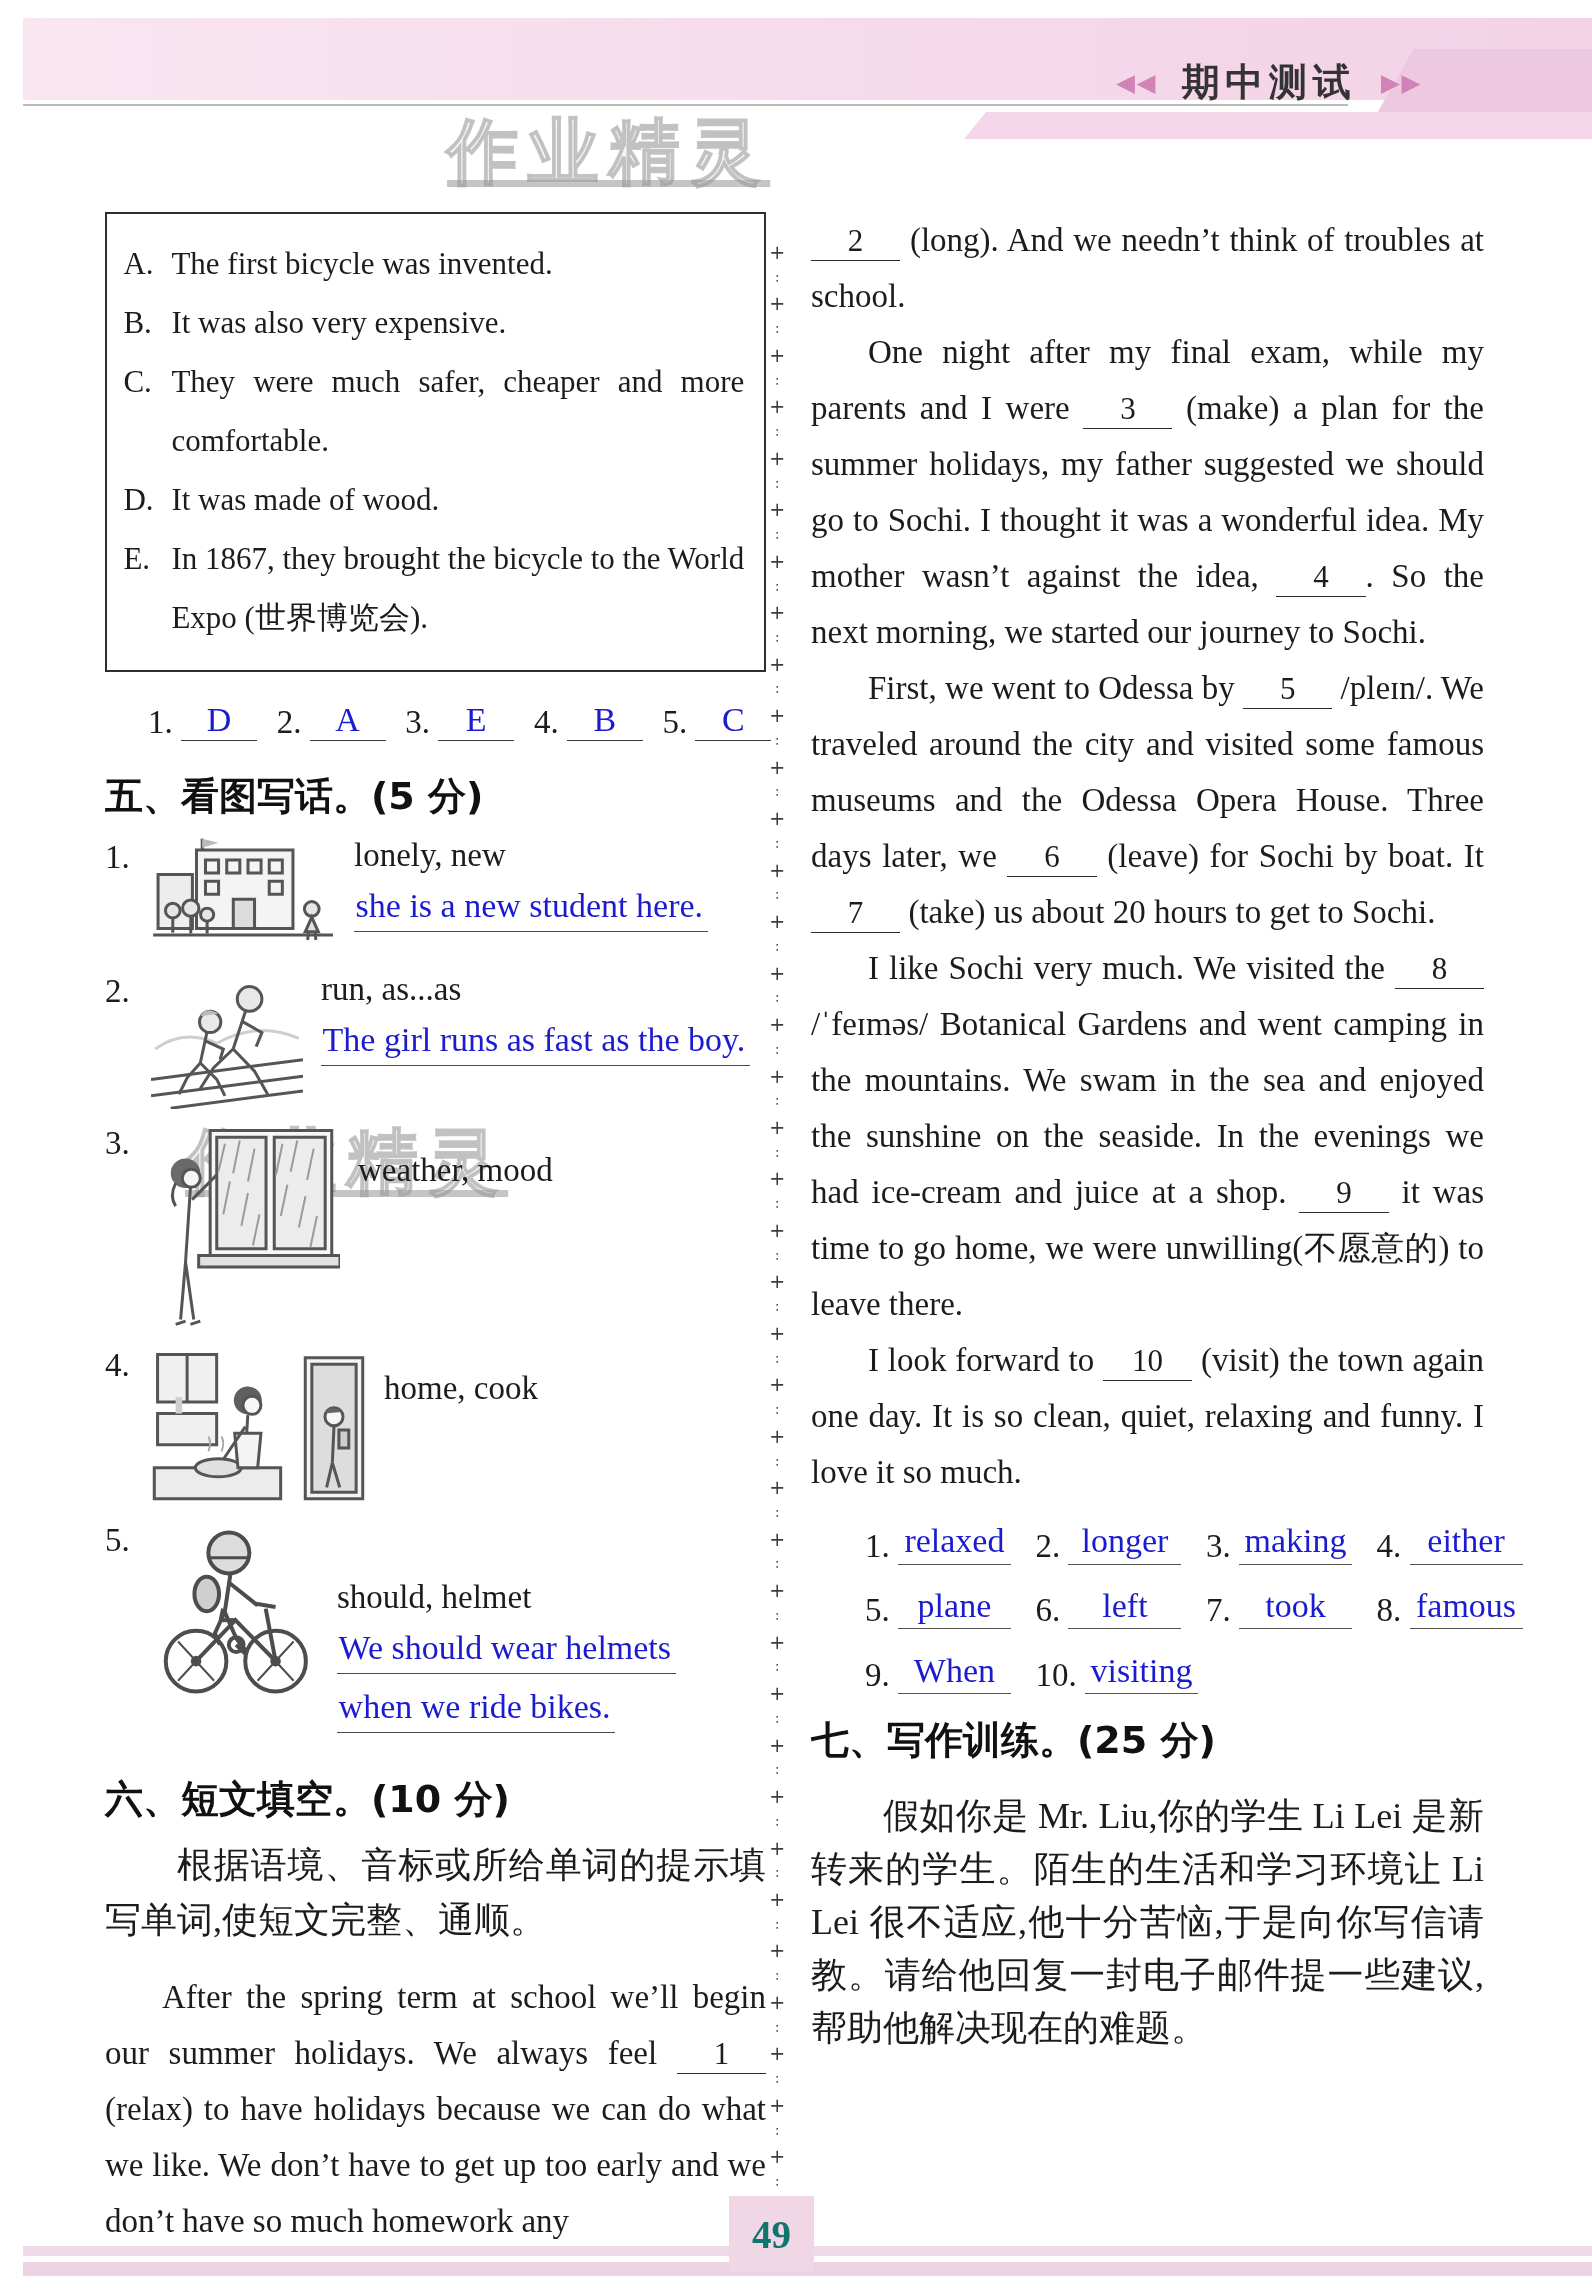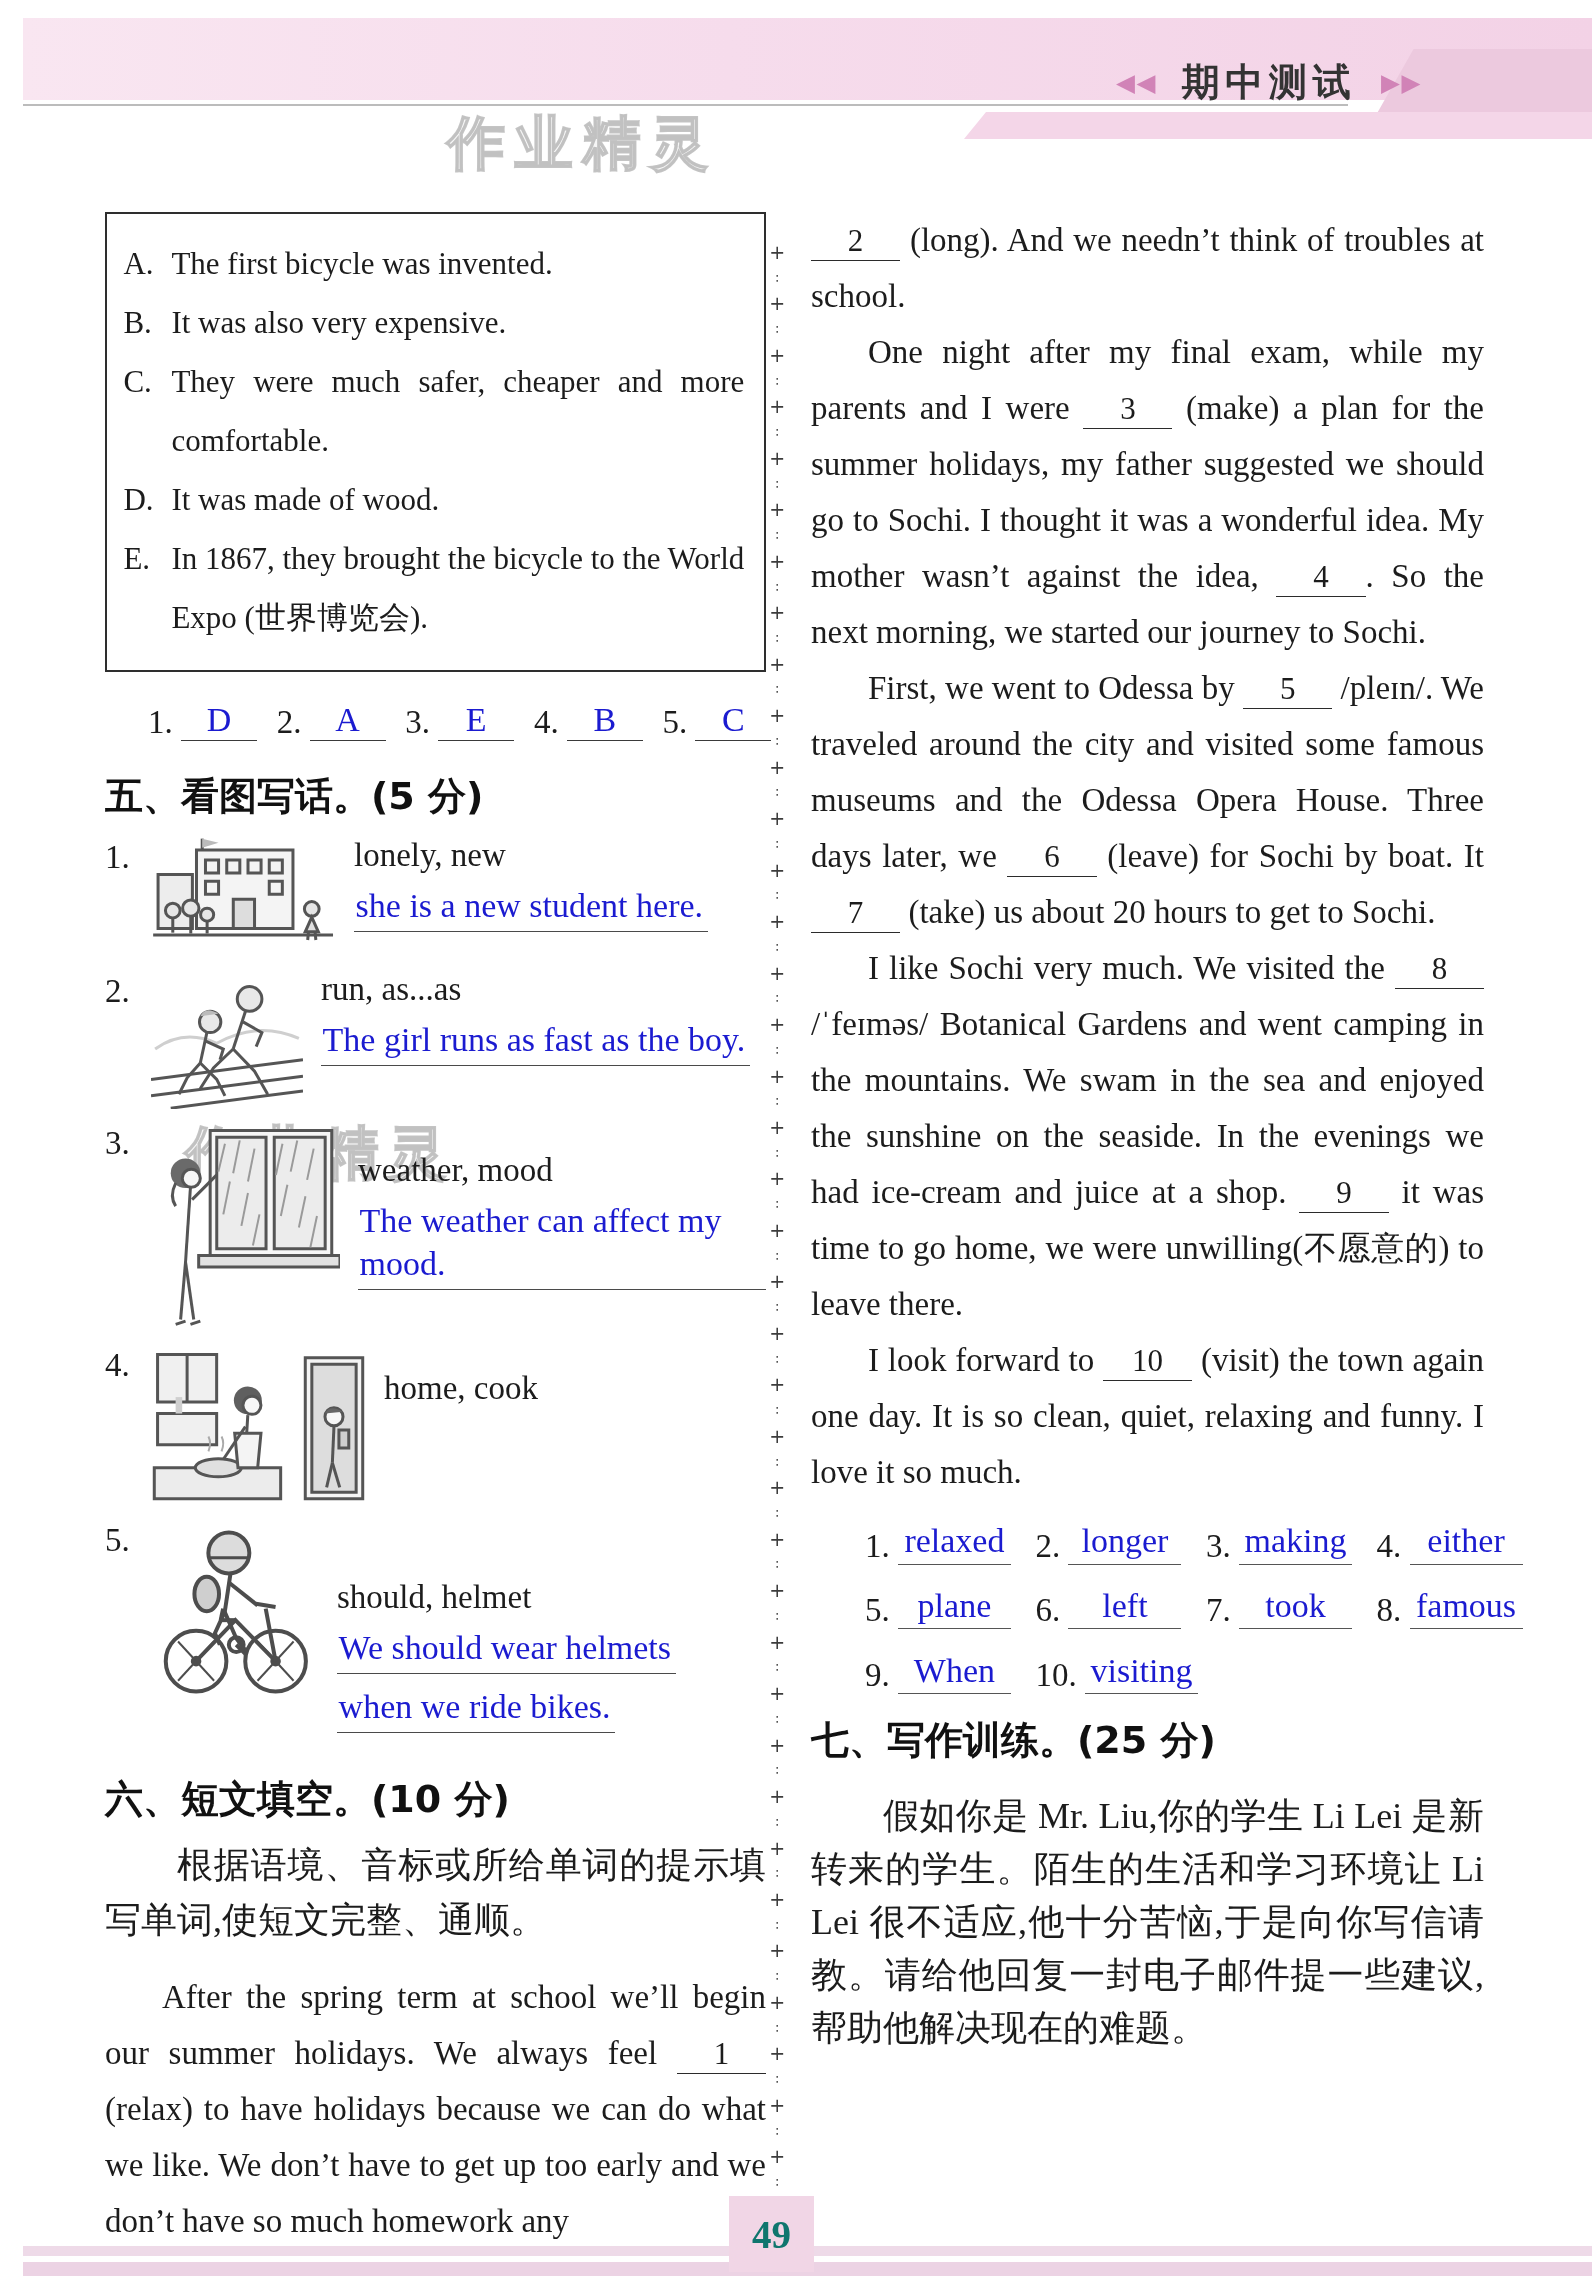--- a/index.html
+++ b/index.html
@@ -13,23 +13,23 @@
         clip-path:polygon(22% 0,100% 0,100% 100%,0 100%);}
   .band-stripe{position:absolute;left:964px;right:0;top:112px;height:27px;background:#f4d6e8;
         clip-path:polygon(3.5% 0,100% 0,100% 100%,0 100%);}
   .header-rule{position:absolute;left:23px;top:104px;width:1325px;height:1.6px;background:#bcbcbc;}
   .header-title-wrap{position:absolute;left:1116px;top:57px;display:flex;align-items:center;gap:24.6px;}
   .arrows{color:#d183b7;font-size:24.6px;font-family:"DejaVu Sans",sans-serif;letter-spacing:1.6px;}
   .header-title{font-size:38px;font-weight:bold;color:#333;letter-spacing:5.7px;
         font-family:"DejaVu Sans","Liberation Sans",sans-serif;}
 
   
-  .wm{position:absolute;font-size:58px;font-weight:bold;letter-spacing:9.8px;white-space:nowrap;
+  .wm{position:absolute;font-size:71px;font-weight:bold;letter-spacing:9.8px;white-space:nowrap;
       font-family:"DejaVu Sans",sans-serif;color:rgba(200,200,200,0.16);
-      -webkit-text-stroke:1.6px rgba(150,150,150,0.55);pointer-events:none;}
+      -webkit-text-stroke:1.6px rgba(150,150,150,0.55);pointer-events:none;text-decoration:underline;}
   .wm1{left:447px;top:105px;}
   .wm2{left:185px;top:1115px;}
 
   
   .col-left {position:absolute;left:105px;top:212px;width:661px;}
   .col-right{position:absolute;left:811px;top:212px;width:673px;}
 
   
   .divider{position:absolute;left:765px;top:243px;height:1947px;width:24.6px;display:flex;
            flex-direction:column;justify-content:space-between;align-items:center;
@@ -333,23 +333,20 @@
             <line x1="48" y1="77" x2="42" y2="168"></line>
             <line x1="50" y1="92" x2="80" y2="62"></line>
             <line x1="42" y1="168" x2="36" y2="238"></line>
             <line x1="42" y1="168" x2="52" y2="238"></line>
             <line x1="30" y1="244" x2="42" y2="240"></line>
               <line x1="48" y1="244" x2="60" y2="240"></line>
           </svg>
         </div>
         <div class="item-body" style="padding-top:28px;">
           <div class="prompt">weather, mood</div>
-          <div class="ans-lines">
-              <span class="ans-line">The weather can affect my mood.</span>
-            </div>
         </div>
       </div>
 
       <div class="s5-item" style="margin-bottom:16.4px;">
         <div class="item-num">4.</div>
         <div class="item-fig">
           <svg class="fig-svg" width="215" height="158" viewBox="0 0 262 192" fill="none" stroke="#555" stroke-width="3">
             <rect x="8" y="10" width="72" height="58" fill="#f0f0f0"></rect>
             <line x1="44" y1="10" x2="44" y2="68"></line>
             <rect x="8" y="82" width="72" height="38" fill="#f0f0f0"></rect>

